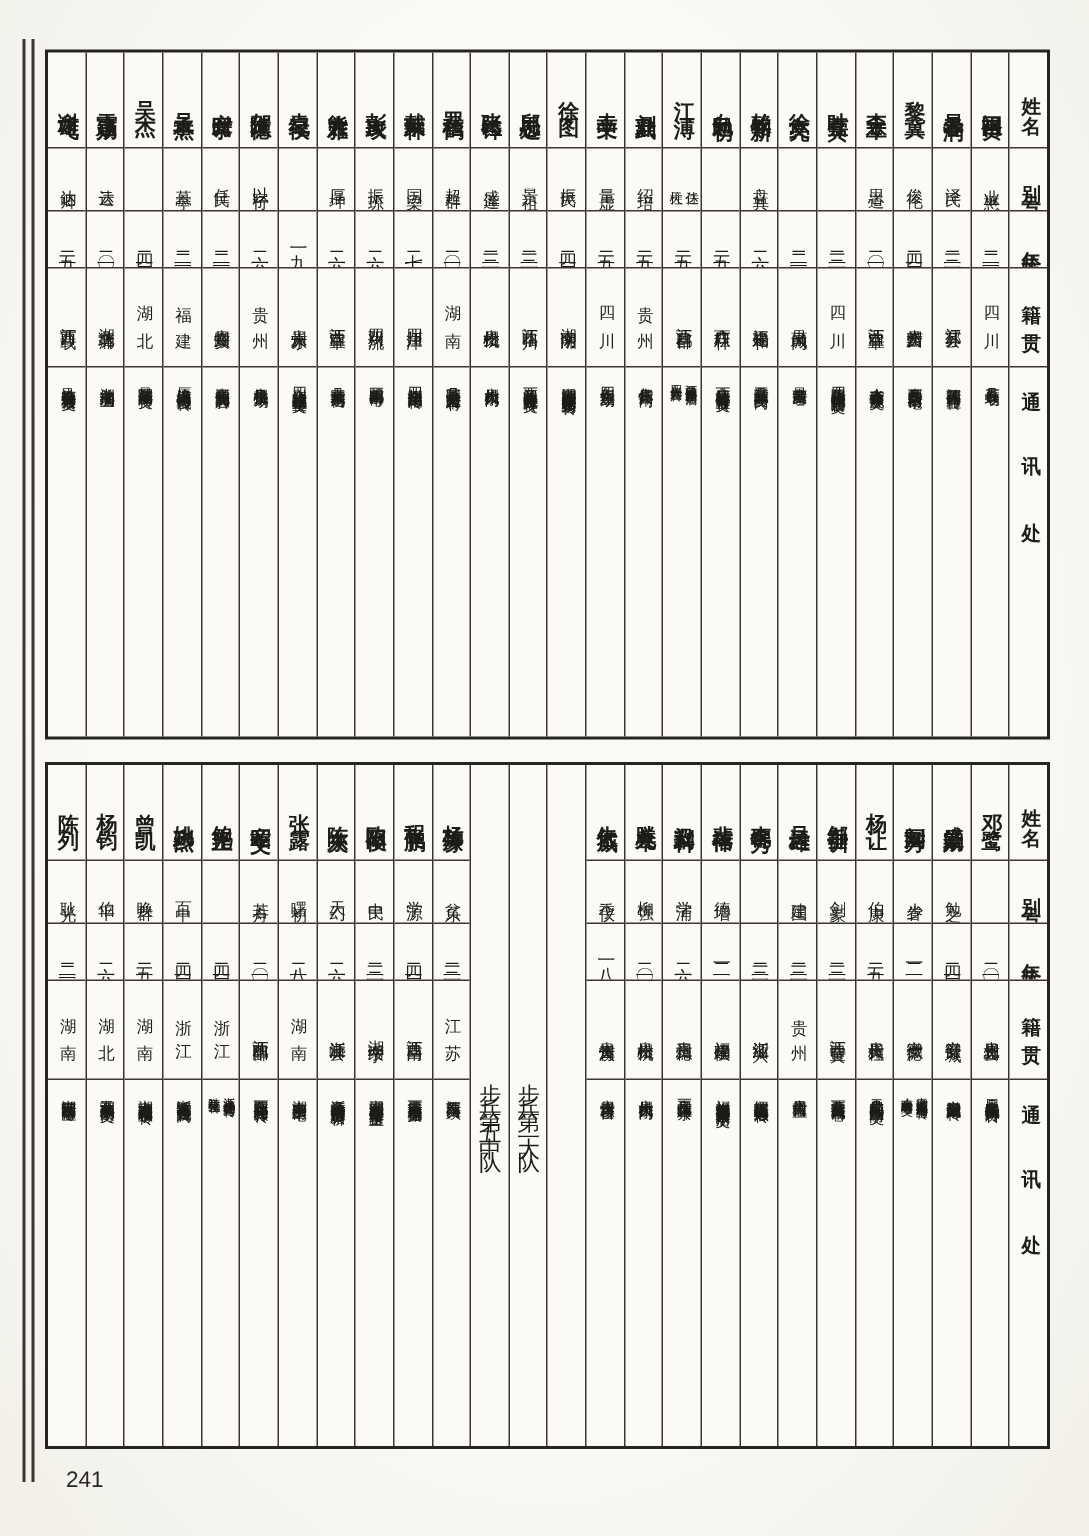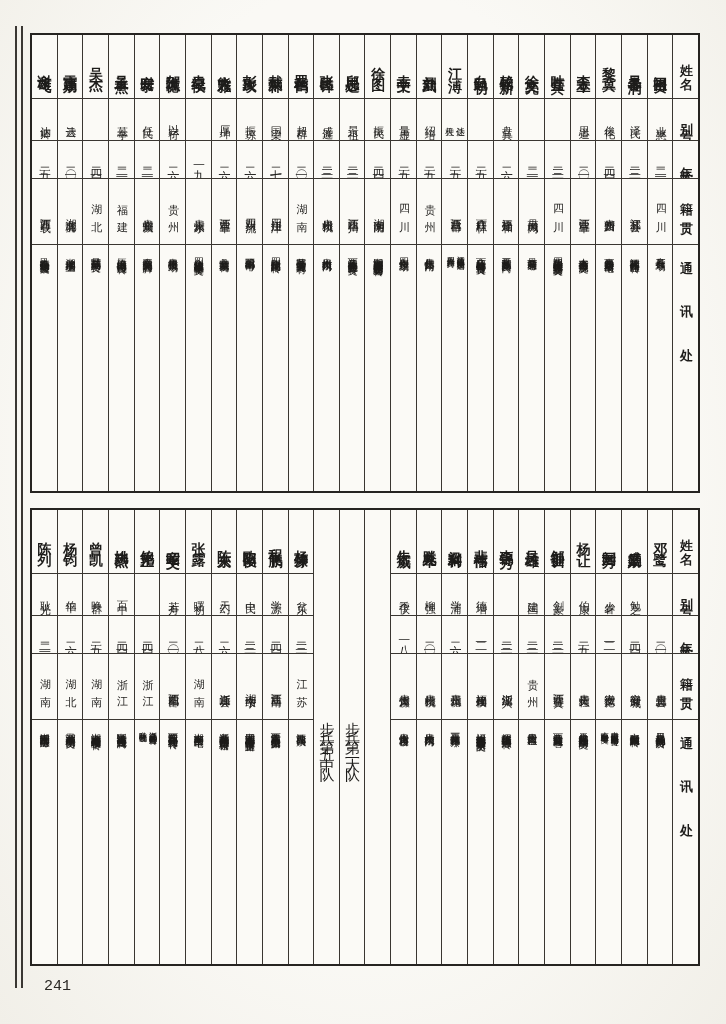--- a/index.html
+++ b/index.html
@@ -74,21 +74,21 @@
   .hdr-0 .vtext{letter-spacing:13px;}
   .hdr-1 .vtext{letter-spacing:7px;}
   .hdr-2 .vtext{letter-spacing:3px;}
   .hdr-3 .vtext{letter-spacing:19px;}
   .hdr-4 .vtext{letter-spacing:44px;}
 
   .section .vtext{font-size:15px;font-weight:400;letter-spacing:9px;}
 
   .page-number{
     position:absolute;left:44px;top:978px;
-    font-family:Liberation Mono, monospace;
+    font-family:Liberation Sans, sans-serif;
     font-size:15px;color:#2a2824;
   }
 </style>
 </head>
 <body>
 
 <div class="sheet">
   <div class="rule-v r1"></div>
   <div class="rule-v r2"></div>
 

